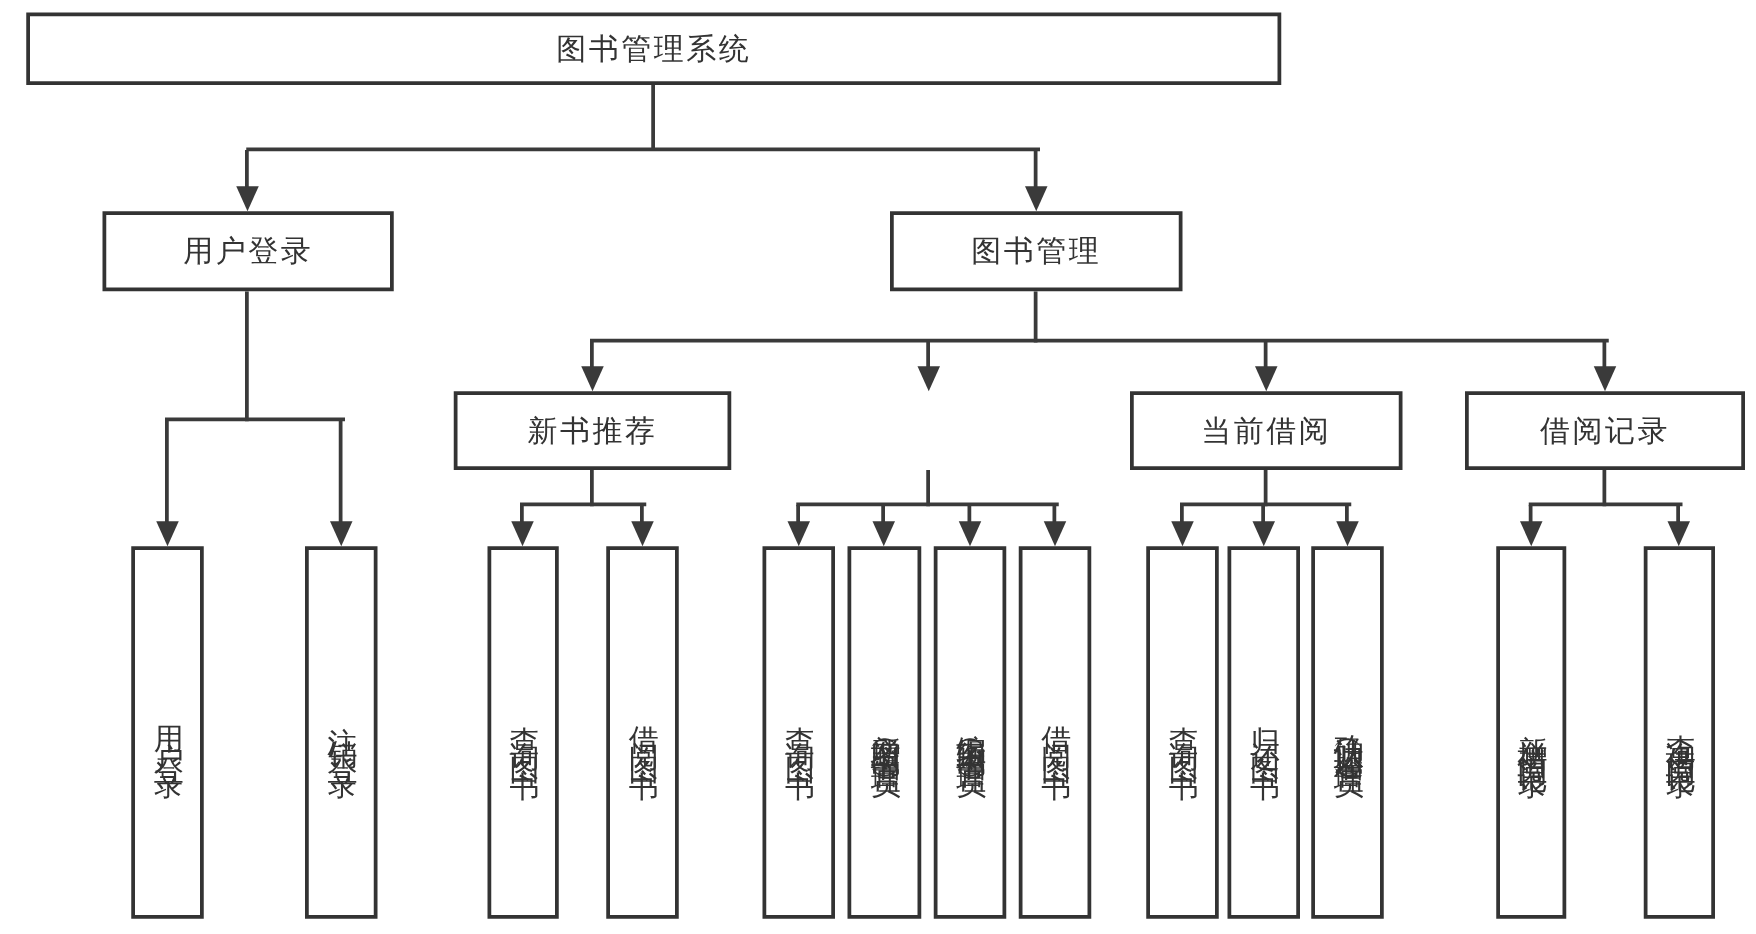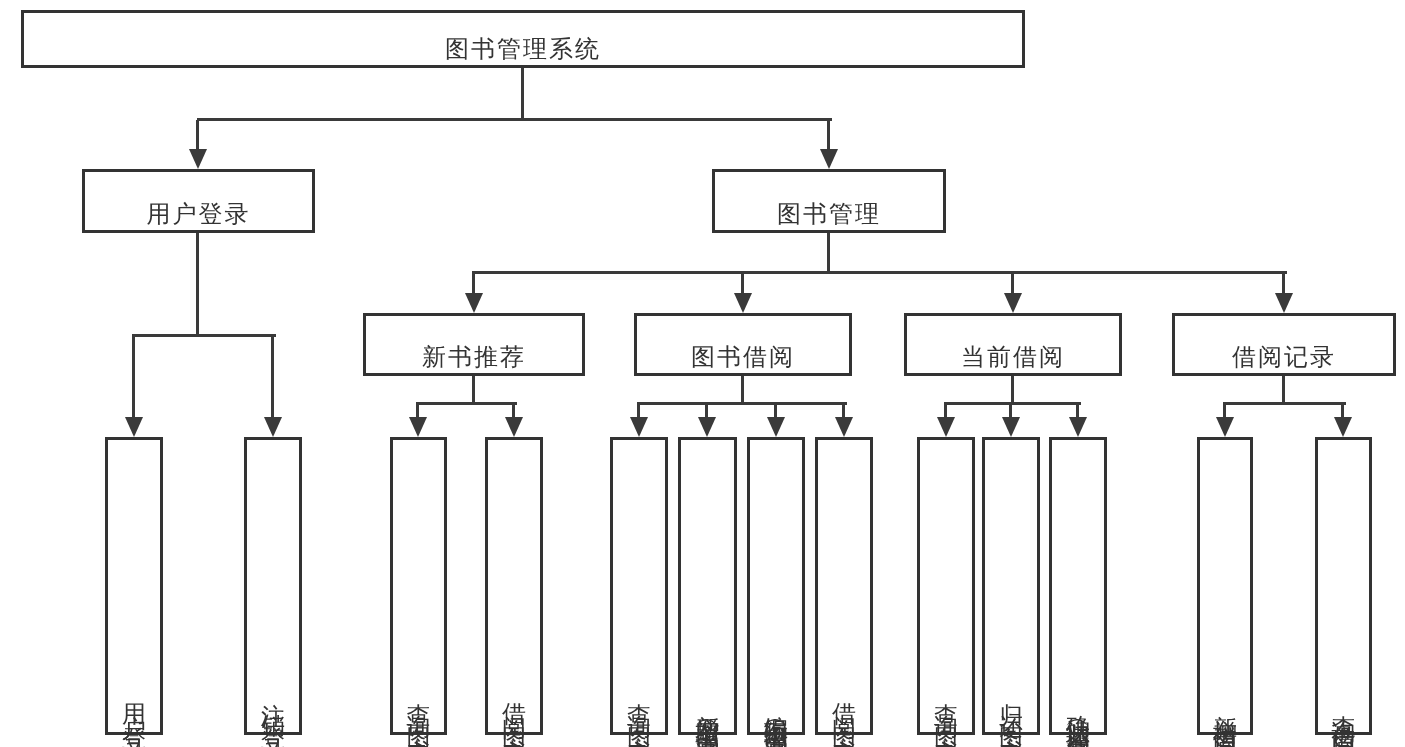--- a/index.html
+++ b/index.html
@@ -3,21 +3,21 @@
 <meta charset="utf-8">
 <style>
   html,body { margin:0; padding:0; }
   body {
     width:1405px; height:747px; background:#ffffff; position:relative;
     overflow:hidden; font-family:"Liberation Sans","DejaVu Sans",sans-serif;
   }
   .stage { position:absolute; left:0; top:0; width:1405px; height:747px; }
   .box {
     position:absolute; box-sizing:border-box; background:#ffffff;
-    border:3px solid #333333; display:flex; align-items:flex-end; justify-content:center;
+    border:3px solid #333333; display:flex; align-items:center; justify-content:center;
     color:#333333; font-size:24px; z-index:2;
   }
   .box.h .lbl { letter-spacing:2px; white-space:nowrap; }
   .leaf { top:437px; height:298px; }
   .box.v .lbl { writing-mode:vertical-rl; text-orientation:mixed; line-height:1; }
   .vs .lbl { letter-spacing:12px; }
   .vm .lbl { letter-spacing:6px; }
   .vl .lbl { letter-spacing:4px; }
   .ln { position:absolute; background:#3a3a3a; z-index:1; }
   .arw {
@@ -41,23 +41,20 @@
 
   <div class="box h" style="left:82px;top:169px;width:233px;height:64px;">
     <span class="lbl">用户登录</span>
   </div>
   <div class="box h" style="left:712px;top:169px;width:234px;height:64px;">
     <span class="lbl">图书管理</span>
   </div>
 
   <div class="box h" style="left:363px;top:313px;width:222px;height:63px;">
     <span class="lbl">新书推荐</span>
-  </div>
-  <div class="box h" style="left:634px;top:313px;width:218px;height:63px;">
-    <span class="lbl">图书借阅</span>
   </div>
   <div class="box h" style="left:1172px;top:313px;width:224px;height:63px;">
     <span class="lbl">借阅记录</span>
   </div>
   <div class="box h" style="left:904px;top:313px;width:218px;height:63px;">
     <span class="lbl">当前借阅</span>
   </div>
 
   <div class="box v leaf vs" style="left:105px;width:58px;">
     <span class="lbl">用户登录</span>

